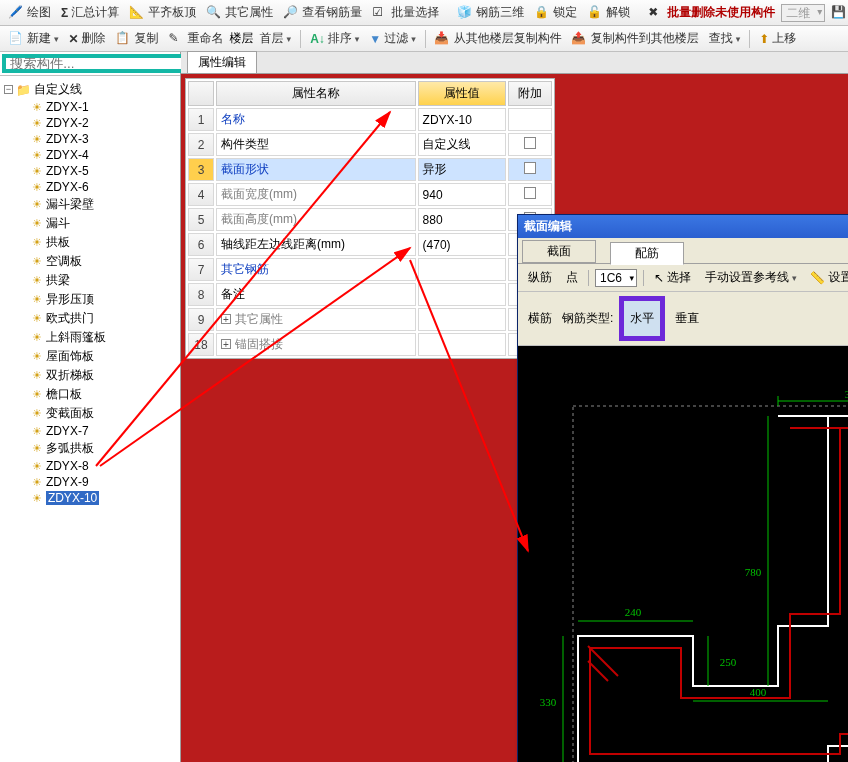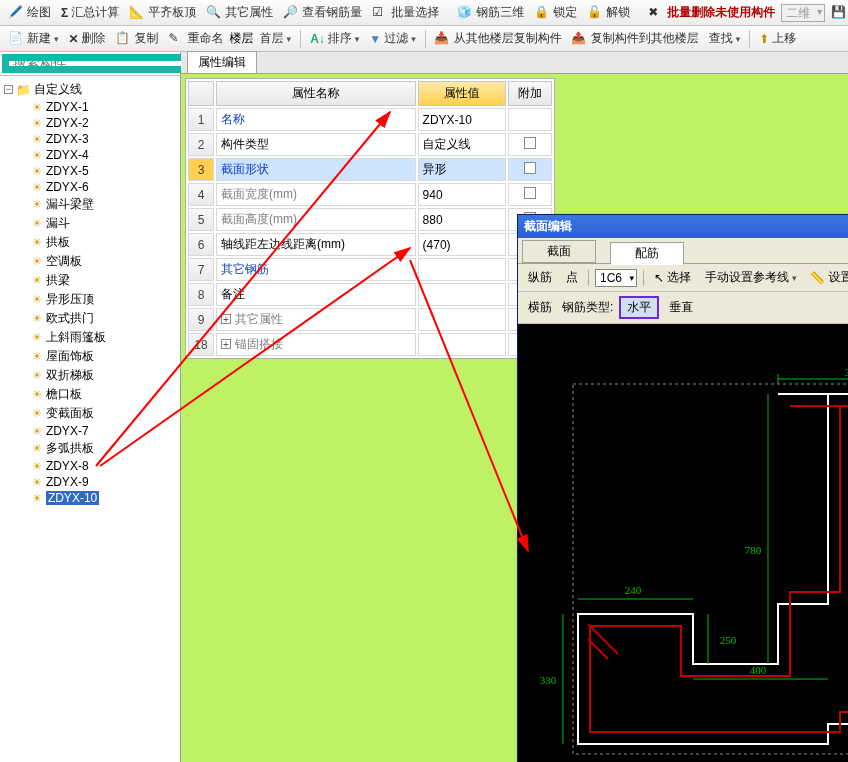--- a/index.html
+++ b/index.html
@@ -12,31 +12,31 @@
 .toolbar .ico { width: 16px; height: 16px; display: inline-block; }
 .redtxt { color: #b00000; font-weight: bold; font-family: Liberation Mono, monospace; }
 .combo { border: 1px solid #aaa; background: #f0f0f0; height: 18px; padding: 0 14px 0 4px; color: #999; position: relative; }
 .combo::after { content: "▾"; position: absolute; right: 2px; top: 1px; font-size: 10px; }
 .dd::after { content: " ▾"; font-size: 9px; color: #555; }
 
 
 .main { display: flex; height: calc(762px - 52px); }
 .sidebar { width: 181px; border-right: 1px solid #a0a0a0; display: flex; flex-direction: column; }
 .search { display: flex; border-bottom: 1px solid #c0c0c0; height: 24px; }
-.search input { flex: 1; border: 7px solid #14b8a6; margin: 2px; padding: 0 4px; color: #999; }
+.search input { flex: 1; border: 4px solid #14b8a6; margin: 2px; padding: 0 4px; color: #999; }
 .search .sbtn { width: 22px; display: flex; align-items: center; justify-content: center; color: #2a7ab0; cursor: pointer; }
 .tree { flex: 1; overflow: auto; padding: 4px 2px; }
 .tree-root { display: flex; align-items: center; gap: 3px; padding: 1px 2px; }
 .tree-item { display: flex; align-items: center; gap: 4px; padding: 1px 2px 1px 30px; cursor: pointer; }
 .tree-item.selected span.lbl { background: #316ac5; color: #fff; padding: 0 2px; }
 .gear { color: #d4a217; font-size: 11px; }
 .expander { width: 9px; height: 9px; border: 1px solid #888; display: inline-flex; align-items: center; justify-content: center; font-size: 9px; line-height: 1; color: #555; }
 
 
-.right { flex: 1; position: relative; background: #bef264; }
+.right { flex: 1; position: relative; background: #b91c1c; }
 .tab-strip { height: 22px; background: #e8e8e8; border-bottom: 1px solid #a0a0a0; display: flex; align-items: flex-end; padding-left: 6px; }
 .tab { background: #fff; border: 1px solid #a0a0a0; border-bottom: none; padding: 2px 10px; font-size: 12px; }
 
 
 .prop-table { background: #fff; margin: 4px; border: 1px solid #b0b0b0; width: 370px; }
 .prop-table th { background: linear-gradient(#f8f8f8,#e8e8e8); border: 1px solid #c8c8c8; padding: 3px 4px; font-weight: normal; }
 .prop-table th.val { background: linear-gradient(#ffe9a8,#ffd24d); }
 .prop-table td { border: 1px solid #d8d8d8; padding: 2px 4px; height: 20px; }
 .prop-table td.idx { background: linear-gradient(#f8f8f8,#eaeaea); text-align: center; width: 26px; color: #444; }
 .prop-table tr.selrow td.idx { background: #ffcf4d; }
@@ -49,21 +49,21 @@
 
 
 .sec-window { position: absolute; left: 336px; top: 162px; width: 512px; height: 548px; border: 1px solid #0a246a; background: #ece9d8; box-shadow: 2px 2px 4px rgba(0,0,0,.3); }
 .sec-title { background: linear-gradient(#3b77e3,#2a5fd0); color: #fff; padding: 3px 6px; font-size: 12px; font-weight: bold; }
 .sec-tabs { display: flex; background: #ece9d8; padding: 2px 4px 0; border-bottom: 1px solid #a0a0a0; }
 .sec-tab { border: 1px solid #a0a0a0; padding: 2px 24px; background: #ece9d8; margin-right: 14px; }
 .sec-tab.active { background: #fff; border-bottom: 1px solid #fff; position: relative; top: 2px; }
 .sec-bar { display: flex; align-items: center; gap: 6px; padding: 4px 6px; background: #ece9d8; border-bottom: 1px solid #c0c0c0; flex-wrap: wrap; }
 .sec-bar .btn2 { display: inline-flex; align-items: center; gap: 3px; padding: 1px 4px; cursor: pointer; }
 .sec-bar .sep2 { width: 1px; height: 16px; background: #b0b0b0; }
-.sec-bar .sel { border: 2px solid #6d28d9; background: #cfe0f0; padding: 1px 6px; }
+.sec-bar .sel { border: 5px solid #6d28d9; background: #cfe0f0; padding: 9px 6px; }
 .sec-bar .combo2 { border: 1px solid #888; background: #fff; padding: 0 14px 0 4px; position: relative; height: 18px; display: inline-flex; align-items: center; }
 .sec-bar .combo2::after { content: "▾"; position: absolute; right: 2px; font-size: 9px; }
 
 .canvas { position: relative; background: #000; margin: 0; width: 100%; height: 452px; overflow: hidden; }
 
 
 .overlay { position: absolute; left: 0; top: 0; width: 848px; height: 762px; pointer-events: none; z-index: 500; }
 
 .greentxt { fill: #7fff00; font-size: 11px; font-family: SimSun; }
 .dim { stroke: #00c000; stroke-width: 1; fill: none; }

